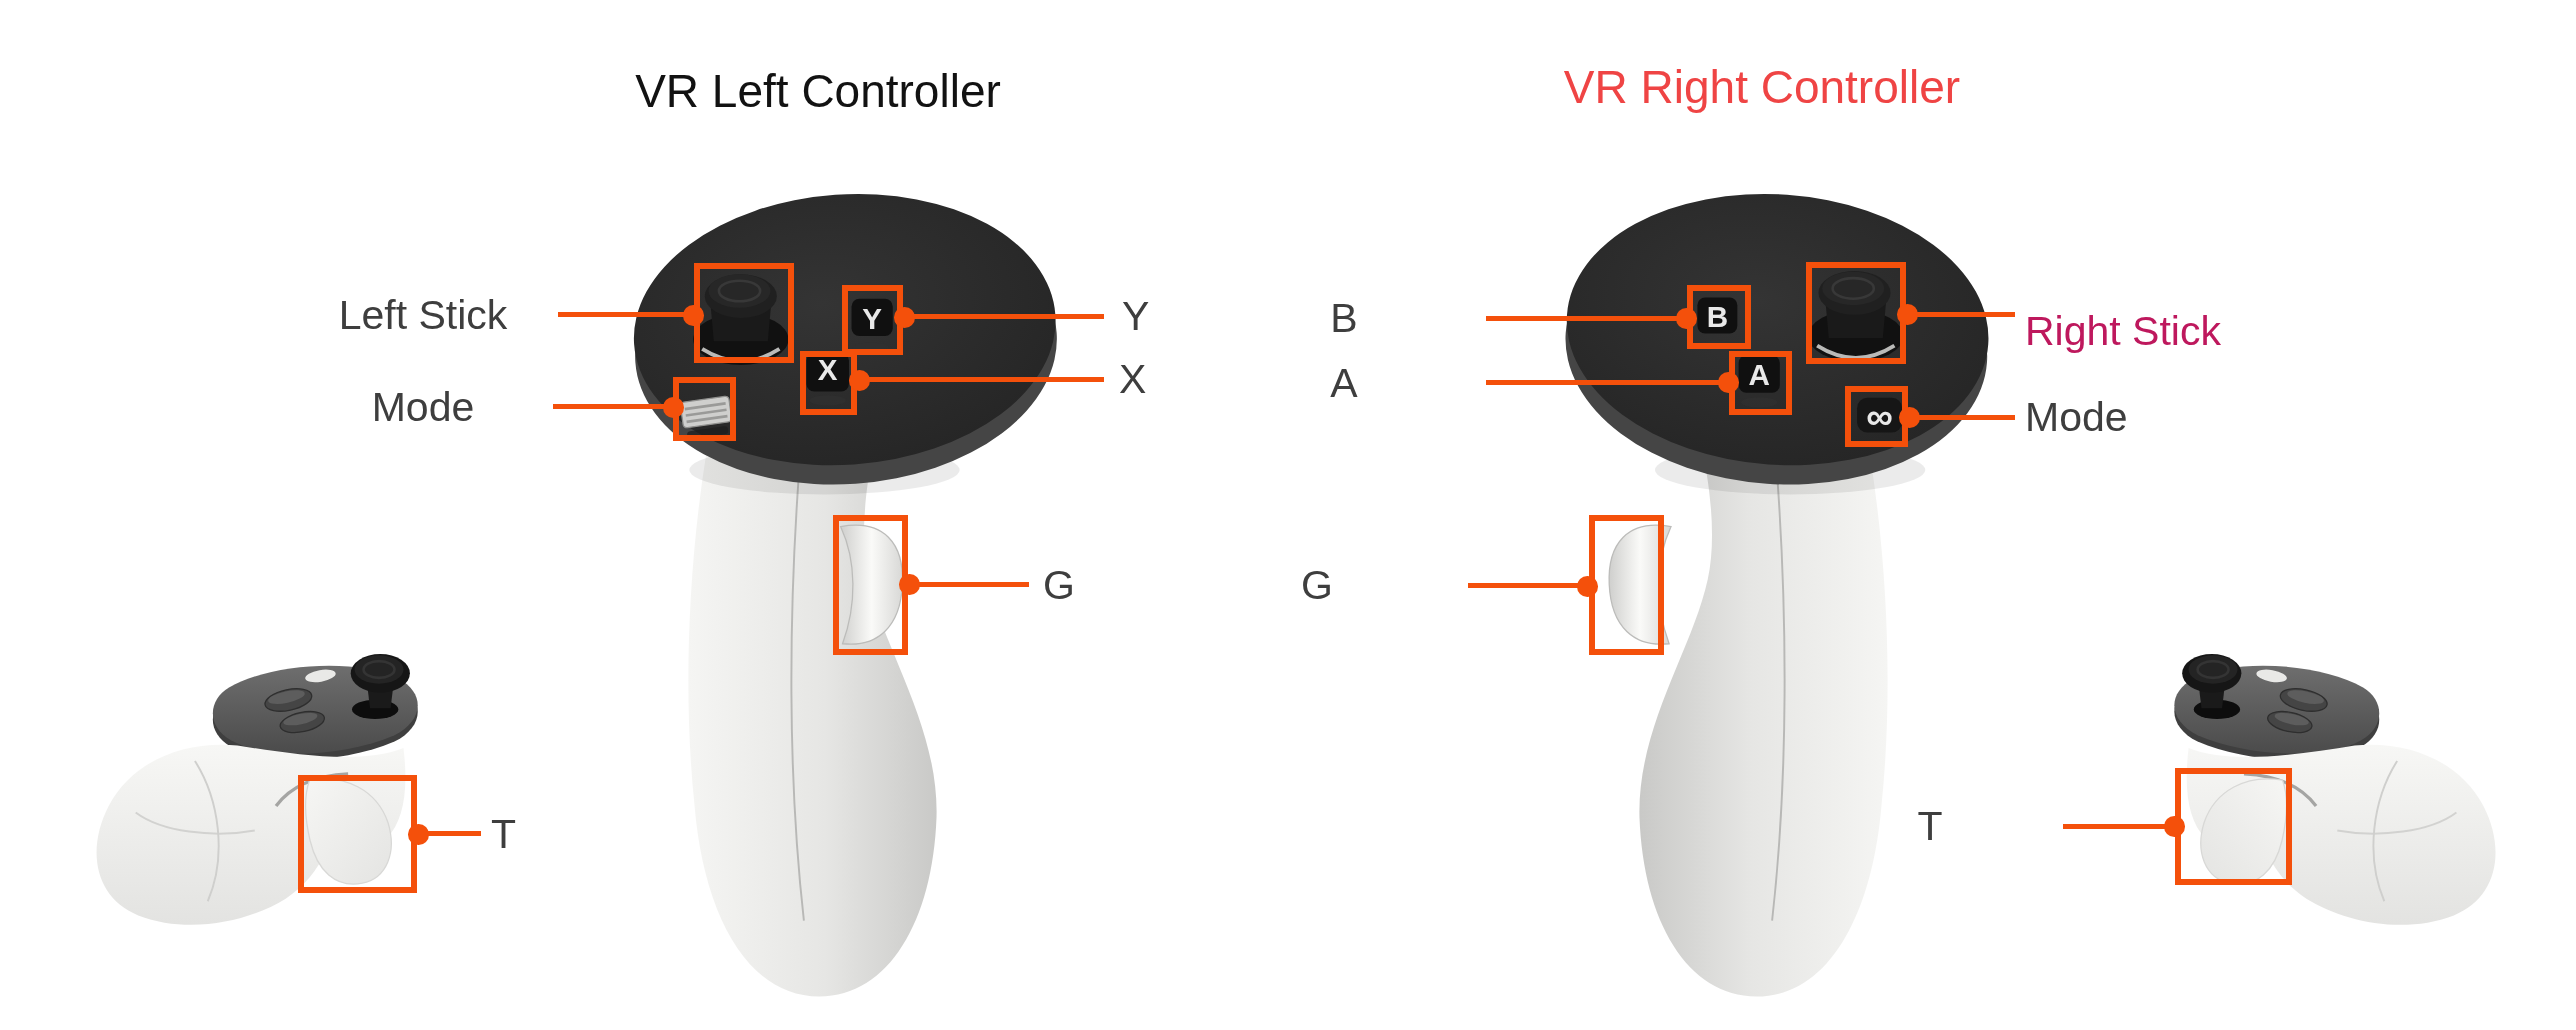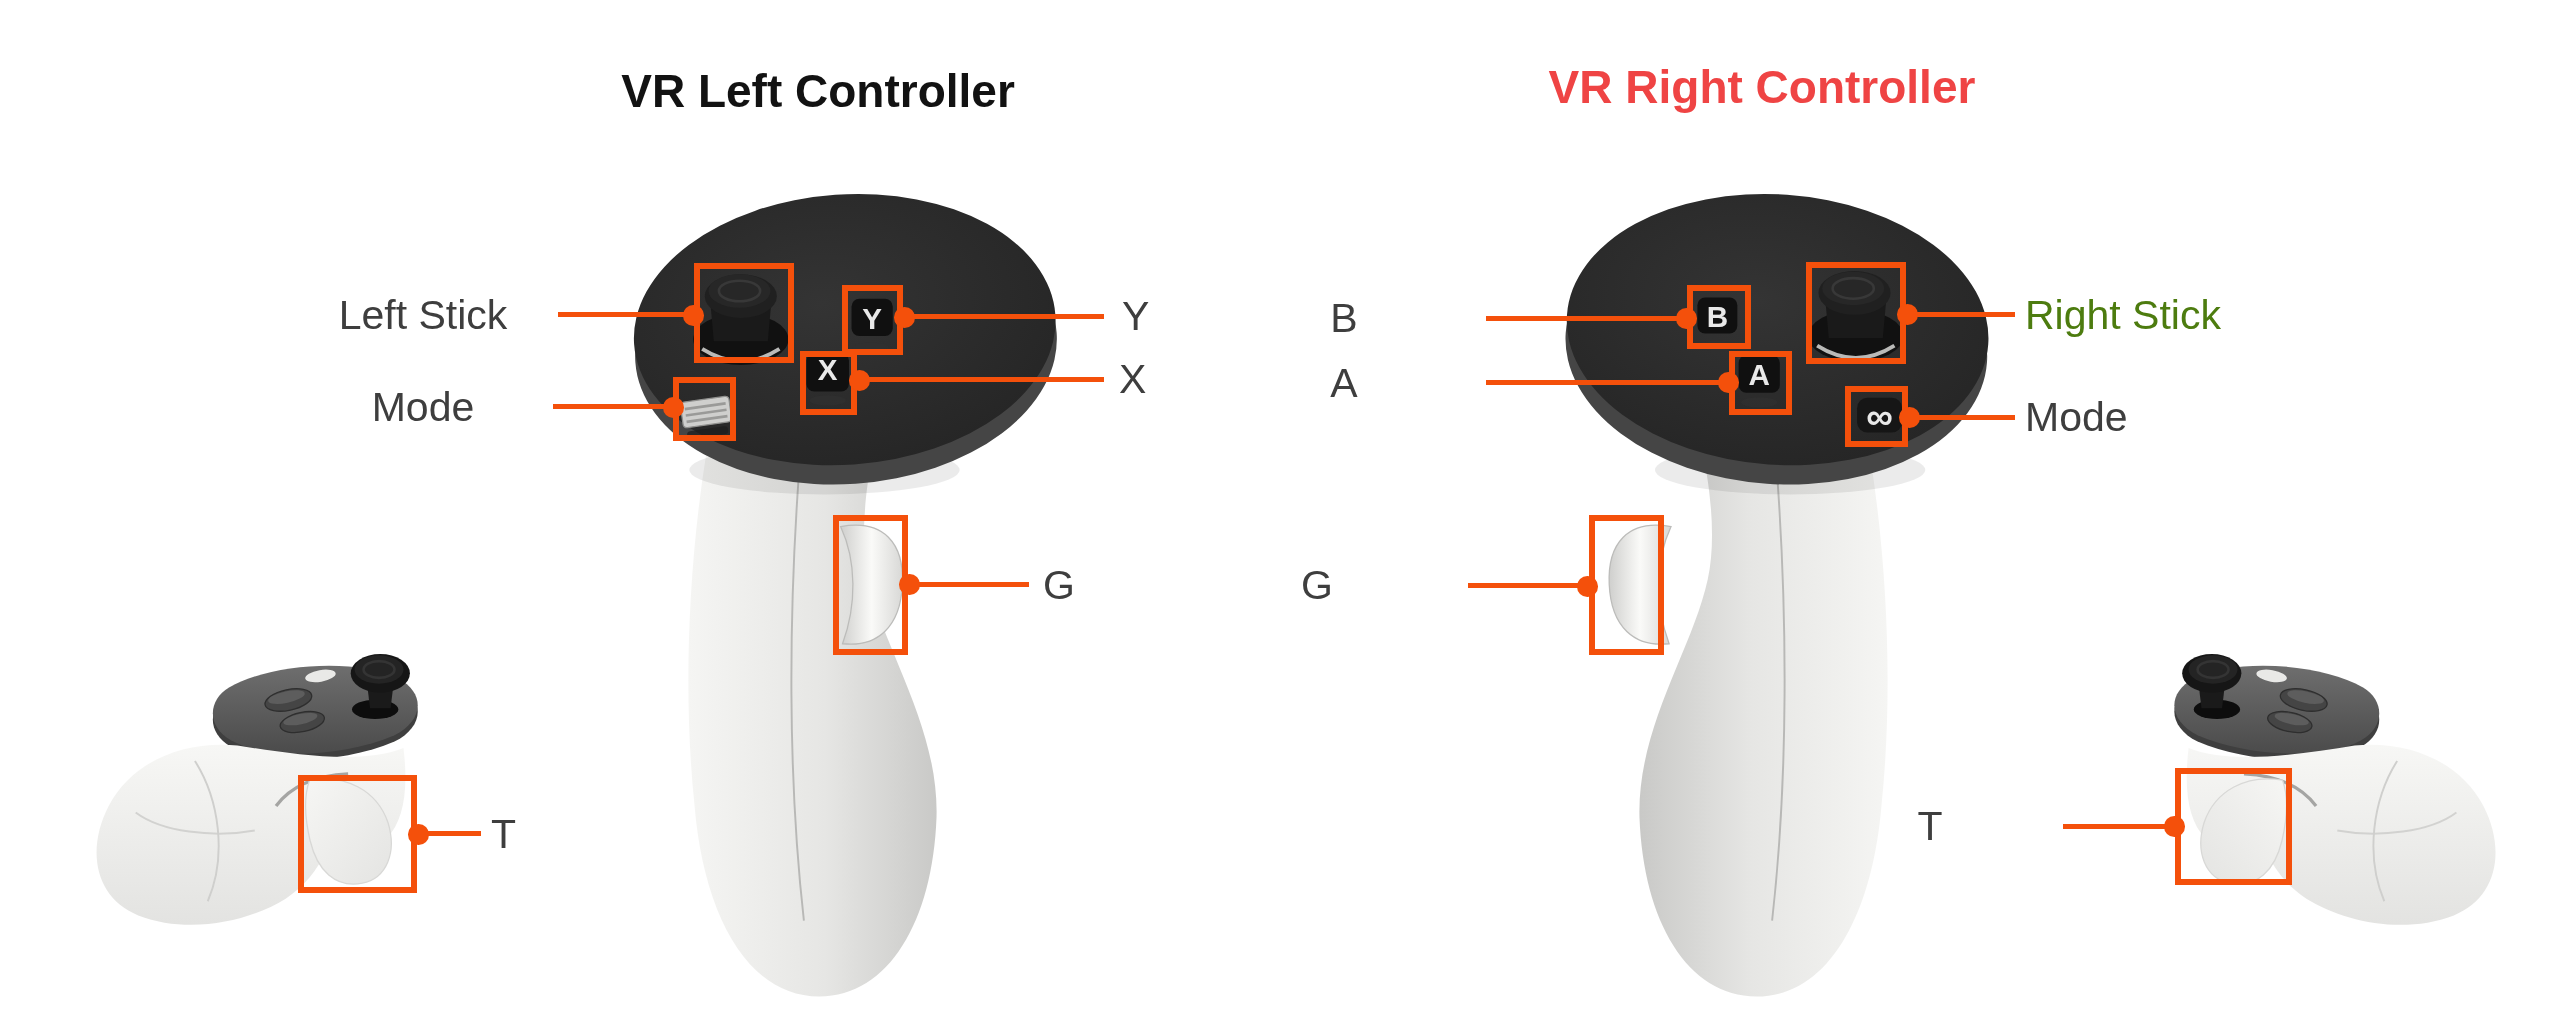--- a/index.html
+++ b/index.html
@@ -1,19 +1,19 @@
 <!DOCTYPE html>
 <html style="--orange: #F4500B;font-size:10.3px"><head>
 <meta charset="utf-8">
 <style>
   html,body{margin:0;padding:0;background:#ffffff;}
   #canvas{position:relative;width:2576px;height:1030px;background:#ffffff;overflow:hidden;
           font-family:"Liberation Sans", sans-serif;}
   #art{position:absolute;left:0;top:0;width:2576px;height:1030px;}
-  .title{position:absolute;width:644px;text-align:center;font-size:46px;font-weight:700;
+  .title{position:absolute;width:644px;text-align:center;font-size:46px;font-weight:400;
          color:#121212;white-space:nowrap;}
   .ann-box{position:absolute;border:6.4px solid var(--orange);box-sizing:border-box;background:transparent;}
   .ann-line{position:absolute;height:5.2px;background:var(--orange);}
   .ann-dot{position:absolute;width:20.6px;height:20.6px;border-radius:50%;background:var(--orange);}
   .ann-label{position:absolute;font-size:41px;color:#3E3E3E;height:58px;line-height:58px;
              white-space:nowrap;}
   .alignR{text-align:center;width:258px;}
   .btn-glyph{font-family:"Liberation Sans", sans-serif;font-weight:600;fill:#e9e9e9;}
 </style>
 </head>
@@ -239,21 +239,21 @@
   <div class="ann-label alignR" style="left: 1215px; top: 289px; color: rgb(62, 62, 62);">B</div>
 
   <div class="ann-box" style="left:1729px;top:351px;width:63px;height:64px;"></div>
   <div class="ann-line" style="left:1486px;top:380px;width:242px;"></div>
   <div class="ann-dot" style="left:1718px;top:372px;"></div>
   <div class="ann-label alignR" style="left: 1215px; top: 354px; color: rgb(62, 62, 62);">A</div>
 
   <div class="ann-box" style="left:1806px;top:262px;width:100px;height:102px;"></div>
   <div class="ann-line" style="left:1908px;top:312px;width:107px;"></div>
   <div class="ann-dot" style="left:1897px;top:304px;"></div>
-  <div class="ann-label" style="left: 2025px; top: 286px; color: #4d7c0f;">Right Stick</div>
+  <div class="ann-label" style="left: 2025px; top: 302px; color: #be185d;">Right Stick</div>
 
   <div class="ann-box" style="left:1845px;top:386px;width:63px;height:61px;"></div>
   <div class="ann-line" style="left:1909px;top:415px;width:106px;"></div>
   <div class="ann-dot" style="left:1899px;top:407px;"></div>
   <div class="ann-label" style="left: 2025px; top: 388px; color: rgb(62, 62, 62);">Mode</div>
 
   <div class="ann-box" style="left:1589px;top:515px;width:75px;height:140px;"></div>
   <div class="ann-line" style="left:1468px;top:583px;width:120px;"></div>
   <div class="ann-dot" style="left:1577px;top:576px;"></div>
   <div class="ann-label alignR" style="left: 1188px; top: 556px; color: rgb(62, 62, 62);">G</div>

